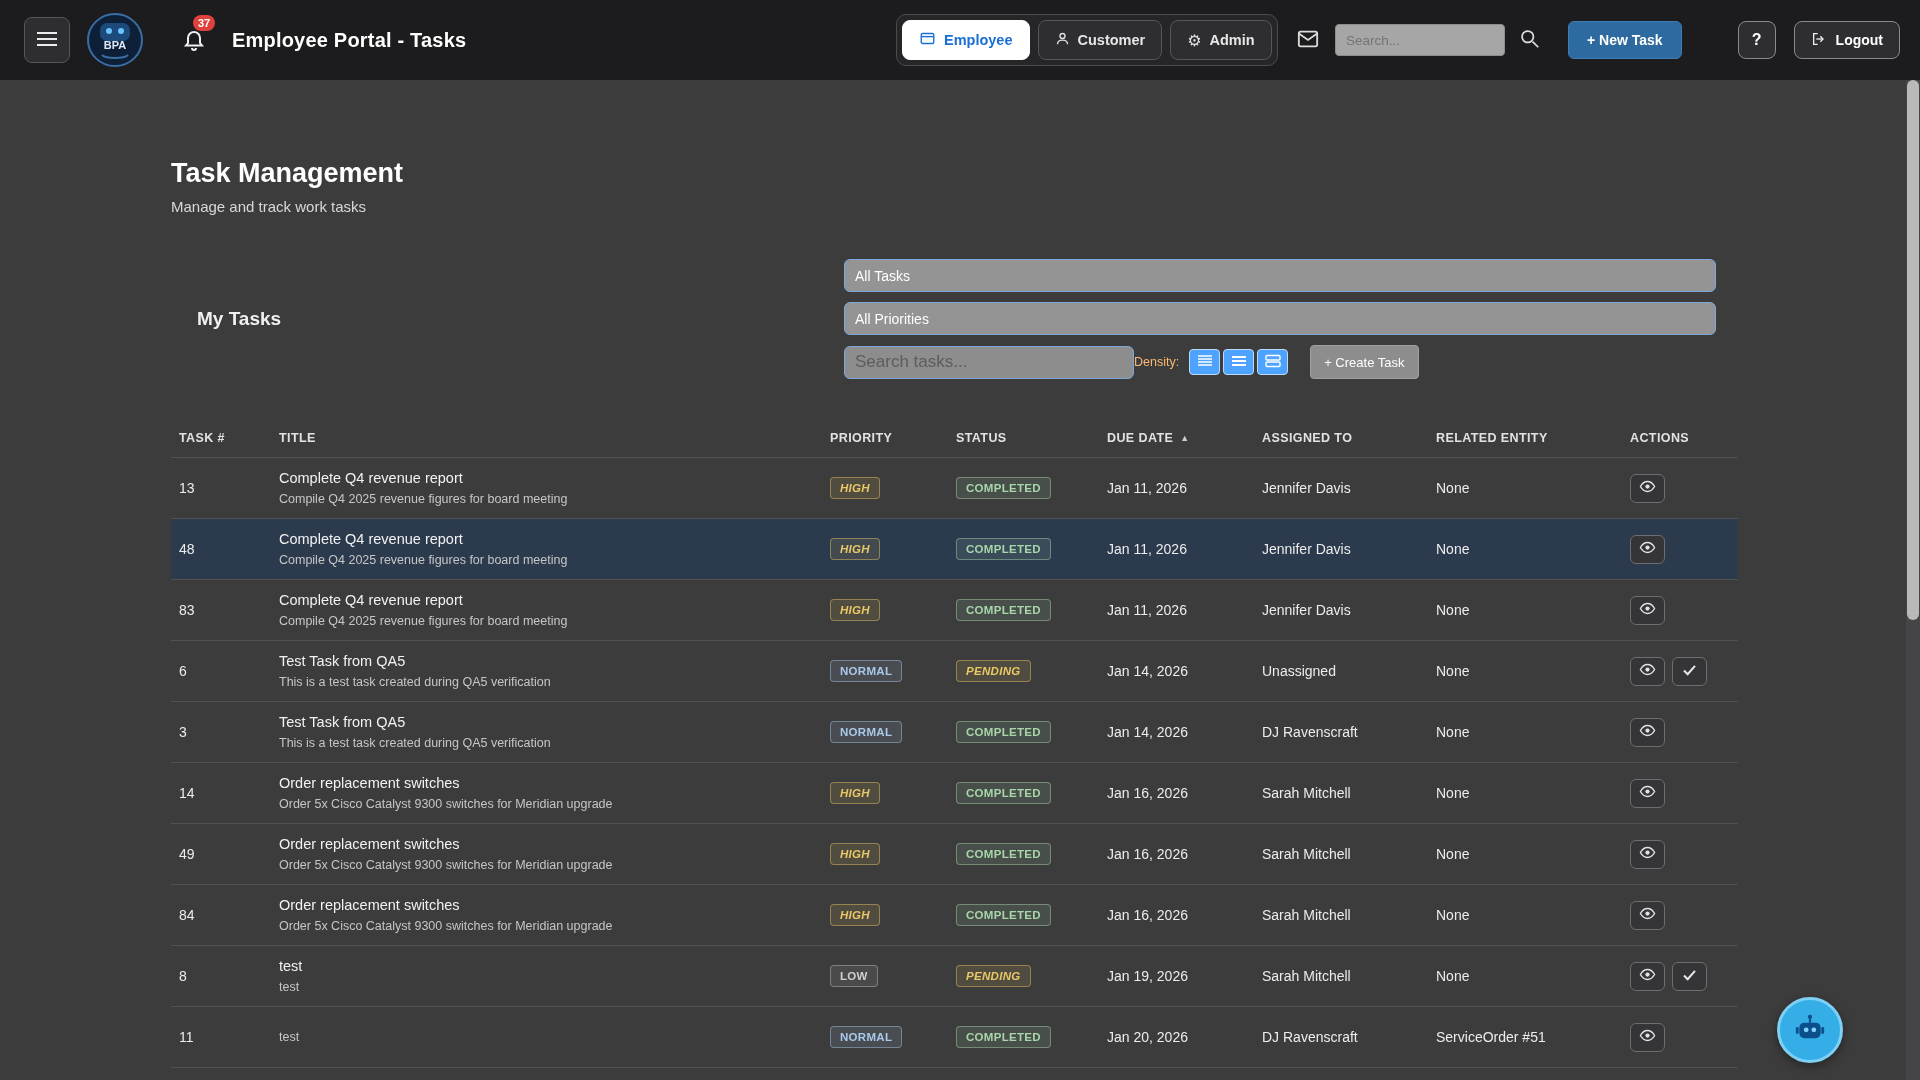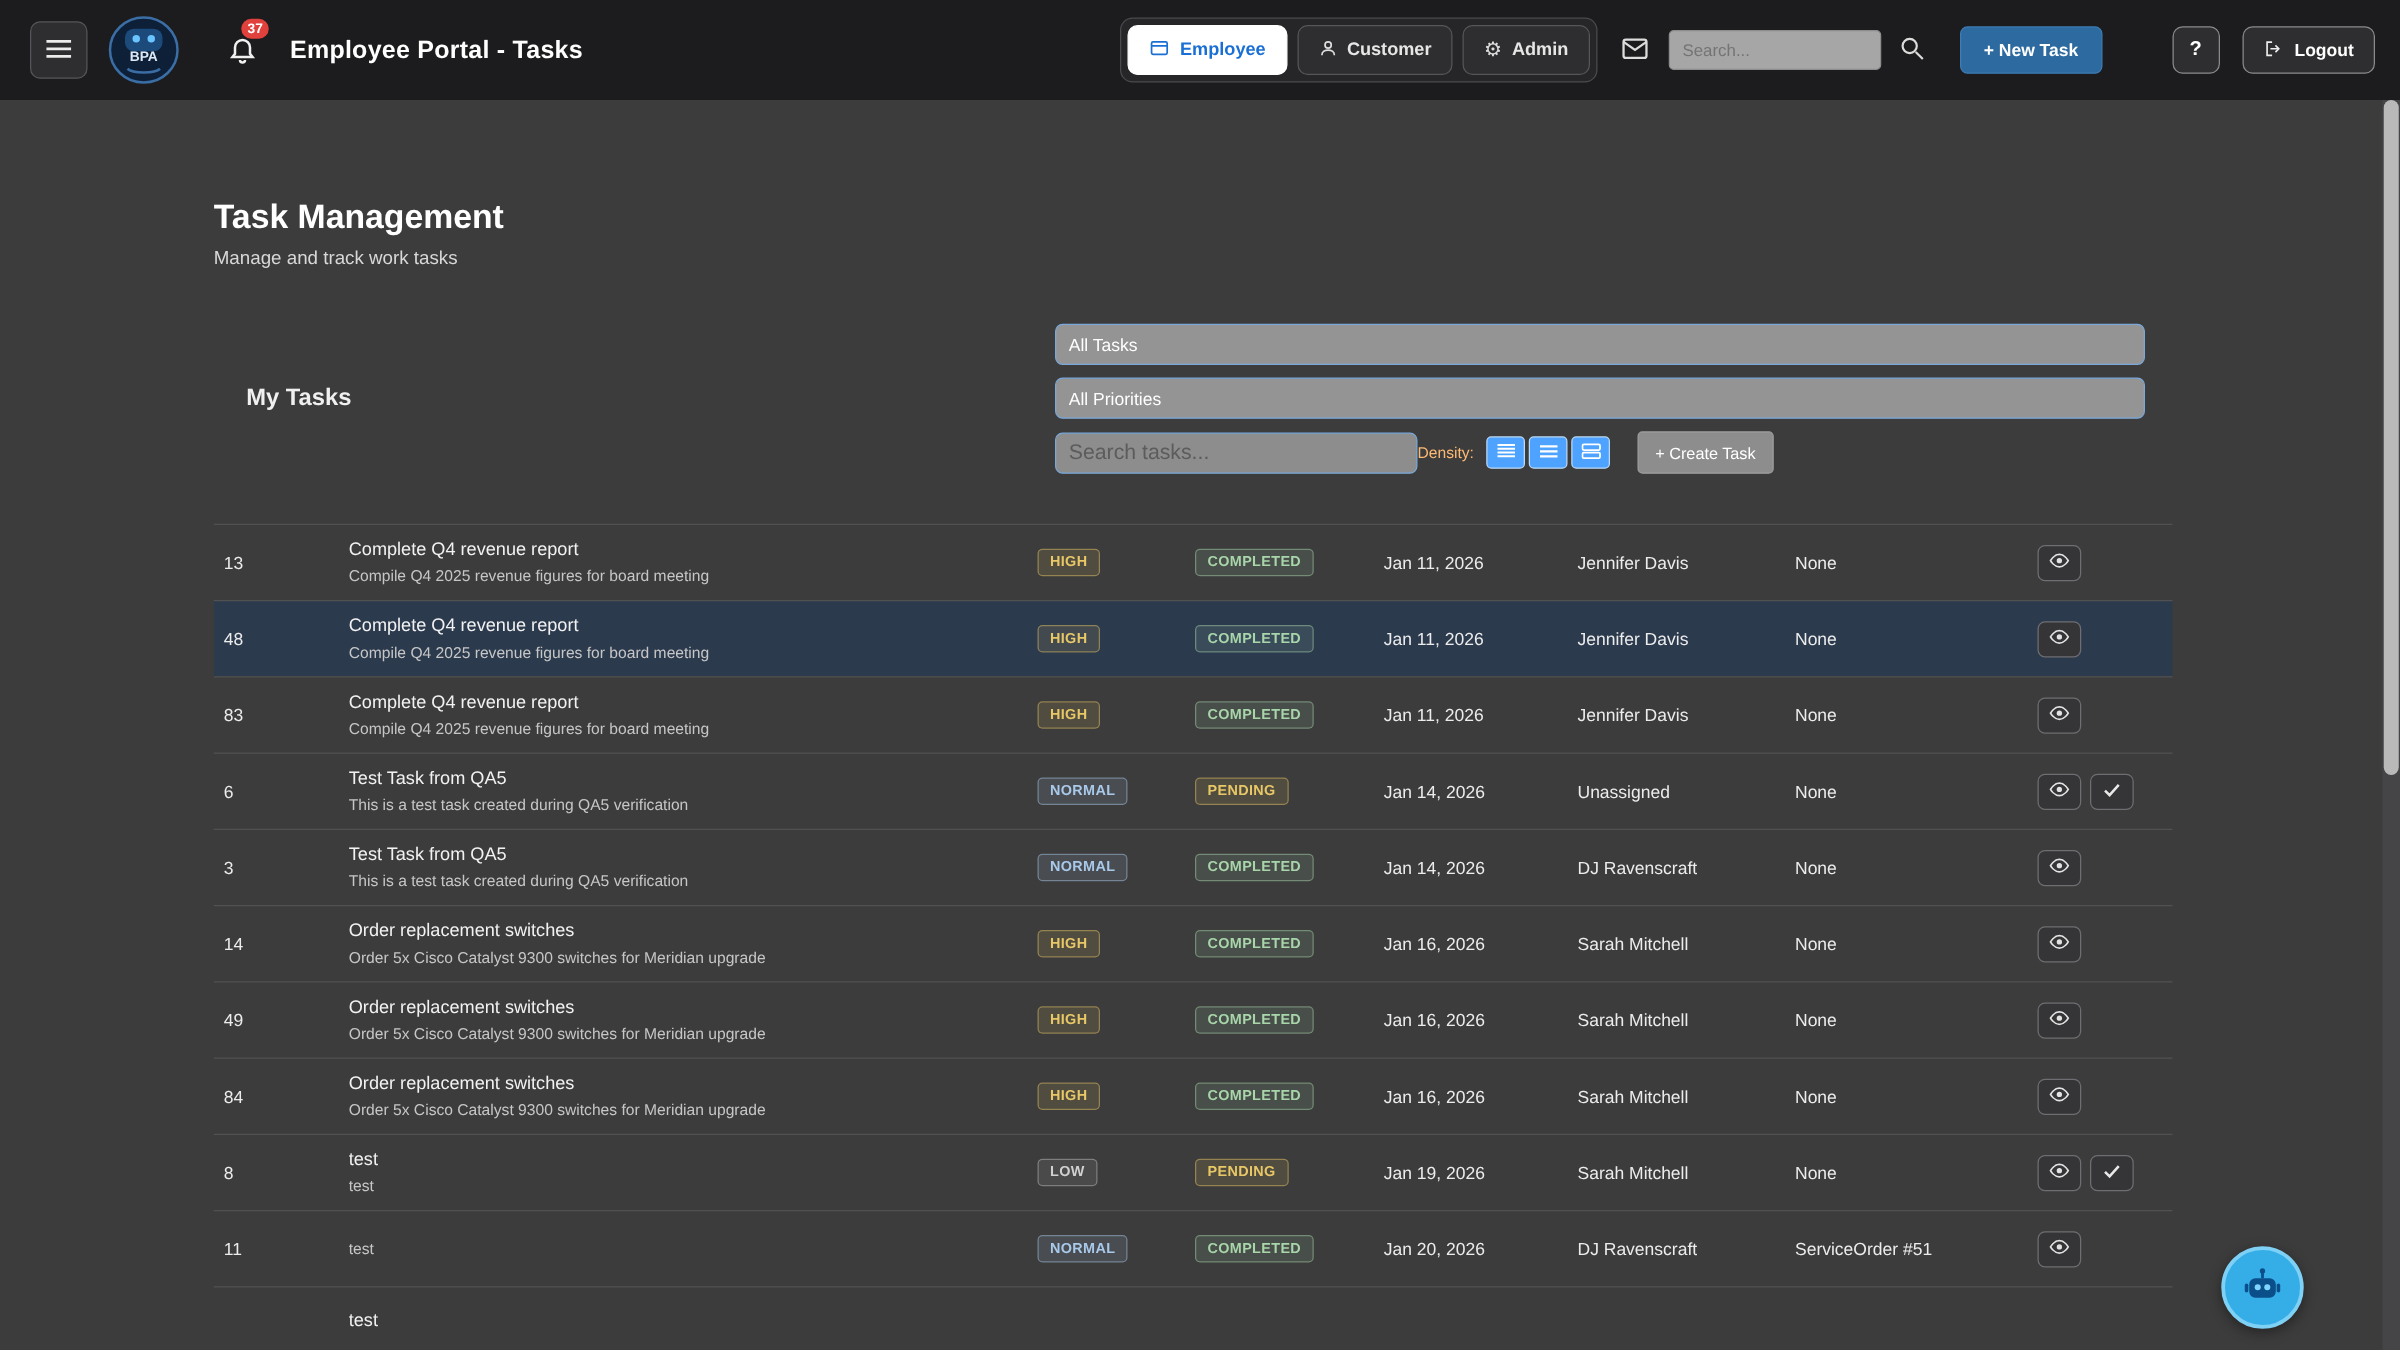--- a/index.html
+++ b/index.html
@@ -68,21 +68,21 @@
   .th,.cell { padding-left:8px; }
   .th-sort { display:flex; align-items:center; gap:7px; }
   .sort-arrow { font-size:9px; color:#cfcfcf; }
   .trow { height:61px; border-top:1px solid #515151; cursor:pointer; }
   .trow.highlighted { background:var(--highlight-row,#2c3a4e); }
   .c-title { display:flex; flex-direction:column; gap:6px; justify-content:center; }
   .t-title { color:#f2f2f2; font-size:14.5px; }
   .t-desc { color:#c6c6c6; font-size:12.5px; }
   .c-num,.c-date,.c-assigned,.c-entity { color:#ececec; font-size:14px; }
   .badge { display:inline-block; padding:4px 9px; border-radius:4px; font-size:11.5px; font-weight:bold; letter-spacing:.3px; }
-  .badge-high,.badge-pending { color:var(--badge-high,#e8c766); background:rgba(232,199,102,.12); border:1px solid rgba(232,199,102,.45); }
+  .badge-high,.badge-pending { color:var(--badge-high,#e8c766); background:rgba(232,199,102,.12); border:1px solid rgba(232,199,102,.45);font-style:italic; }
   .badge-normal { color:var(--badge-normal,#a9c9ea); background:rgba(169,201,234,.12); border:1px solid rgba(169,201,234,.45); }
   .badge-low { color:var(--badge-low,#d0d0d0); background:rgba(205,205,205,.10); border:1px solid rgba(205,205,205,.40); }
   .badge-completed { color:var(--badge-completed,#a8d5aa); background:rgba(168,213,170,.12); border:1px solid rgba(168,213,170,.45); }
   .c-actions { display:flex; gap:7px; }
   .act-btn { width:35px; height:29px; background:#353537; border:1px solid #6e6e72; border-radius:6px;
     display:flex; align-items:center; justify-content:center; cursor:pointer; color:#e8e8e8; font-size:14px; }
 
   
   .fab { position:absolute; right:77px; bottom:17px; width:66px; height:66px; border-radius:50%;
     background:var(--fab,#35aee8); border:3px solid #7fd0f5; cursor:pointer;
@@ -224,20 +224,33 @@
                 </svg>
             </span>
           </button>
         </div>
         <button class="create-task">+ Create Task</button>
       </div>
     </div>
   </div>
 
   <section class="table">
+    <div class="thead">
+      <div class="th">TASK #</div>
+      <div class="th">TITLE</div>
+      <div class="th">PRIORITY</div>
+      <div class="th">STATUS</div>
+      <div class="th th-sort">
+        <span>DUE DATE</span>
+        <span class="sort-arrow">▲</span>
+      </div>
+      <div class="th">ASSIGNED TO</div>
+      <div class="th">RELATED ENTITY</div>
+      <div class="th">ACTIONS</div>
+    </div>
     <div>
         <div class="trow">
     <div class="cell c-num">13</div>
     <div class="cell c-title">
       <div class="t-title">Complete Q4 revenue report</div>
       <div class="t-desc">Compile Q4 2025 revenue figures for board meeting</div>
     </div>
     <div class="cell">
       <span class="badge p-badge badge-high">HIGH</span>
     </div>

